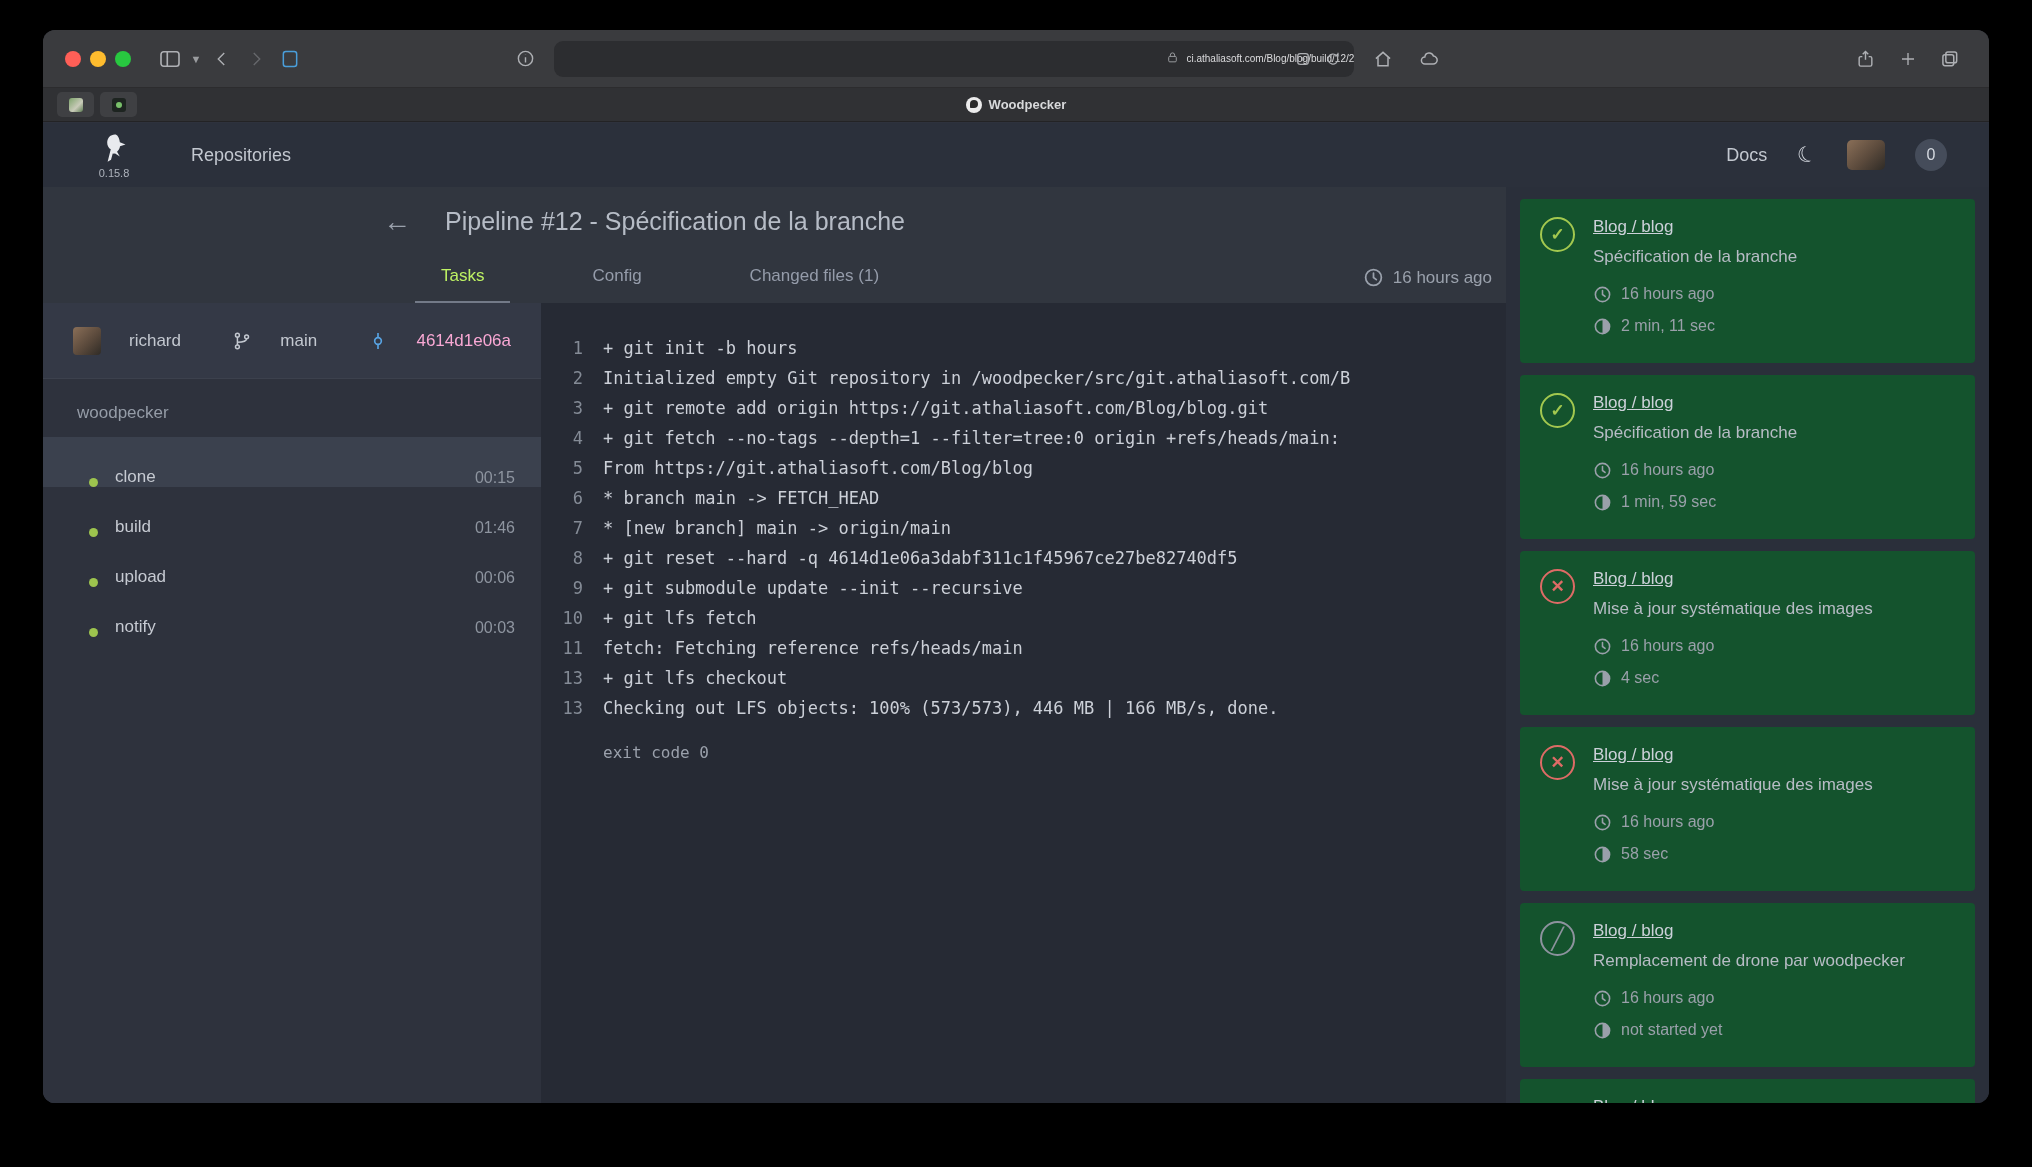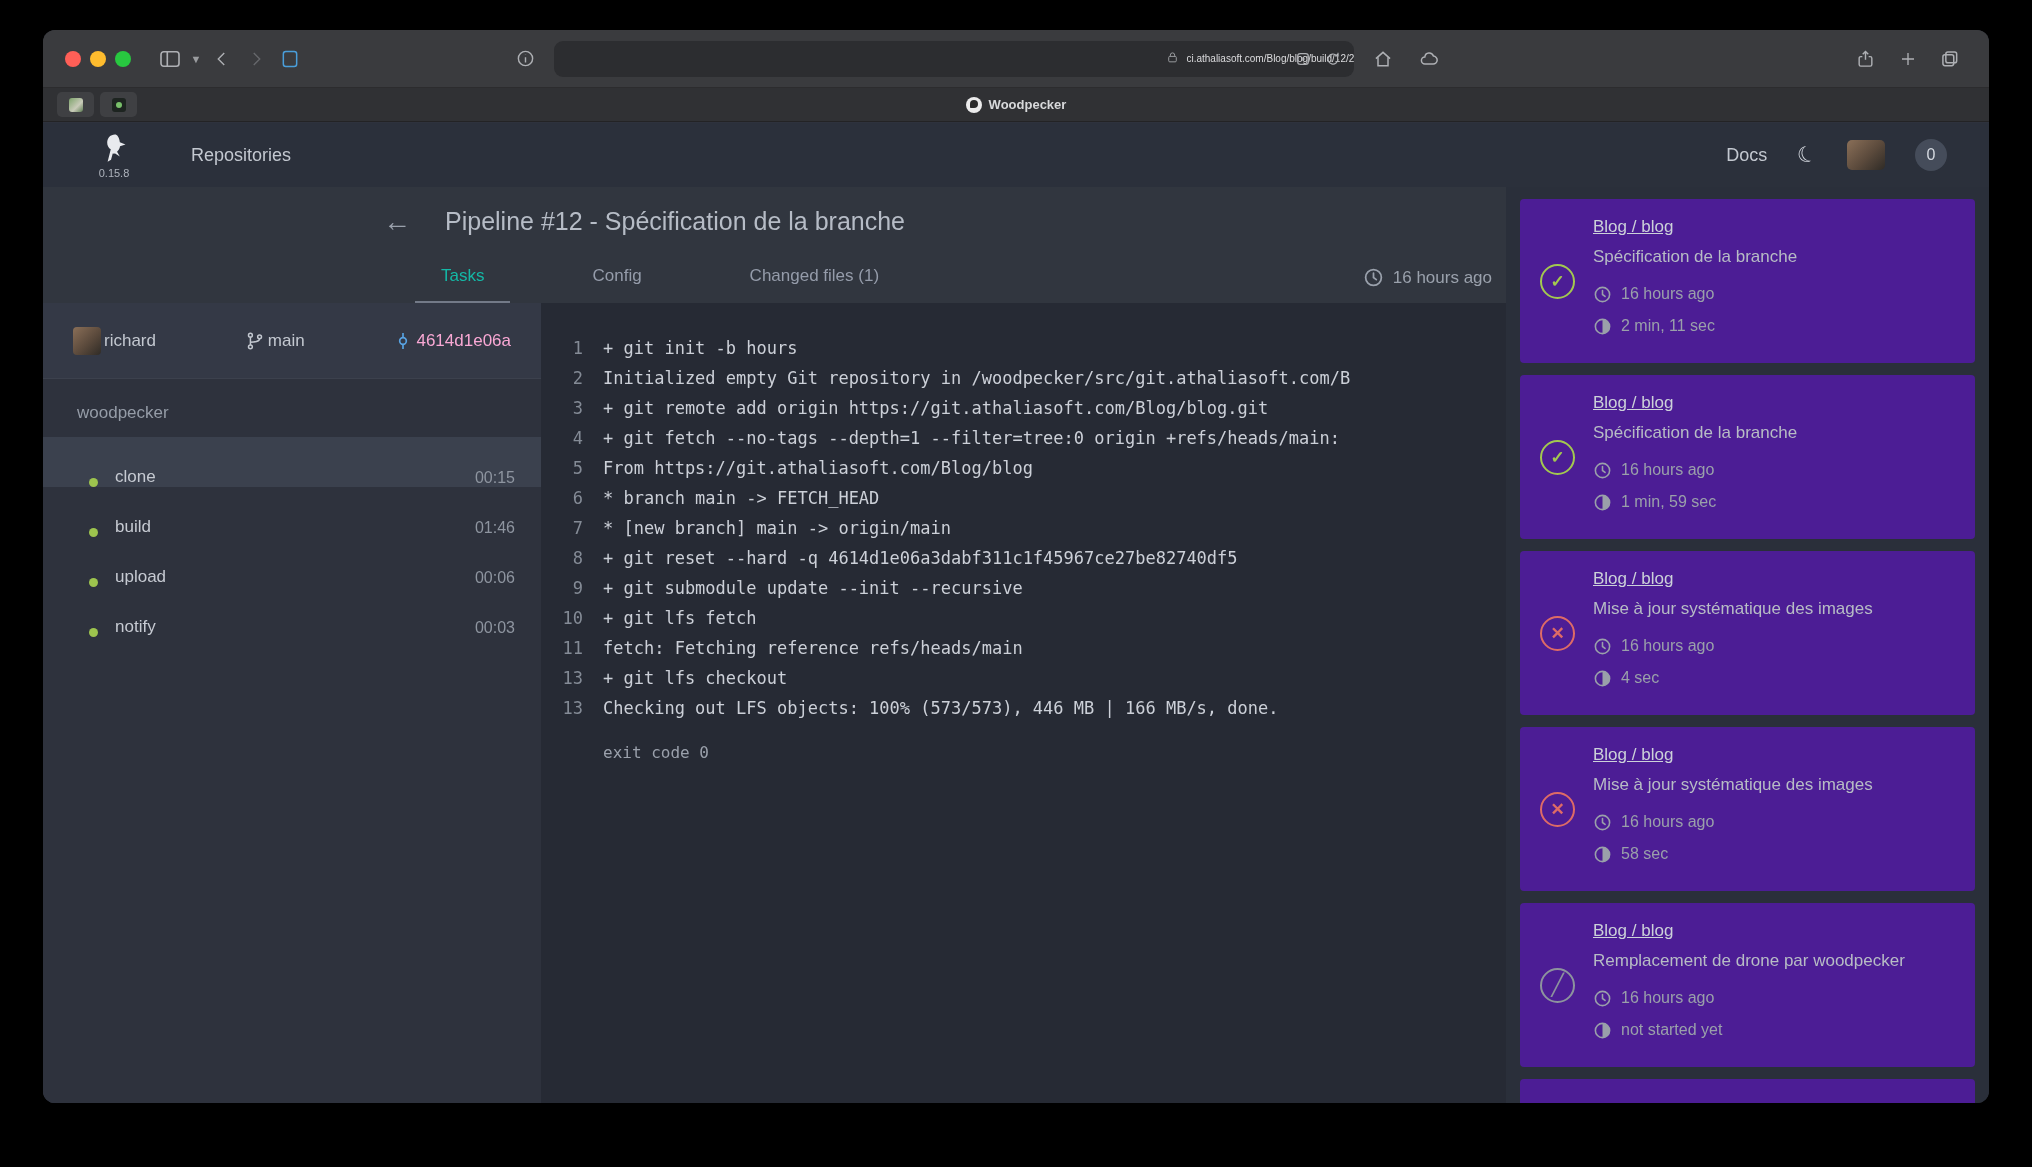--- a/index.html
+++ b/index.html
@@ -63,30 +63,30 @@
 
   .appbody { flex:1; display:flex; min-height:0; }
   .main-col { flex:1; display:flex; flex-direction:column; min-width:0; background:#31363f; }
 
   .pheader { flex:none; padding-top:20px; position:relative; }
   .title-row { display:flex; align-items:center; gap:34px; padding-left:340px; }
   .backbtn { font-size:28px; color:#9aa1ac; line-height:1; }
   .ptitle { font-size:25px; color:#b6bcc6; }
   .tabs-row { display:flex; align-items:flex-end; gap:56px; padding-left:372px; margin-top:30px; }
   .ptab-item { font-size:17px; color:#959caa; padding:0 26px 15px; border-bottom:2px solid transparent; }
-  .ptab-item.active { color:#14b8a6; border-bottom-color:#737a88; }
+  .ptab-item.active { color:#bef264; border-bottom-color:#737a88; }
   .timeago { margin-left:auto; margin-right:14px; display:flex; align-items:center; gap:9px;
              color:#9aa1ac; font-size:17px; padding-bottom:15px; }
   .timeago svg { width:21px; height:21px; }
 
   .content-row { flex:1; display:flex; min-height:0; }
   .left-panel { width:498px; flex:none; background:#2e323d; display:flex; flex-direction:column; }
   .meta-row { height:76px; background:#343946; display:flex; align-items:center;
               padding:0 30px; justify-content:space-between; border-bottom:1px solid #3c414d; }
-  .meta-group { display:flex; align-items:center; gap:3px; font-size:17px; color:#c3c8d0;text-align:center; }
+  .meta-group { display:flex; align-items:center; gap:28px; font-size:17px; color:#c3c8d0;text-align:center; }
   .meta-avatar { width:28px; height:28px; border-radius:4px;
                  background:linear-gradient(135deg,#8a6f58,#5b4a3c 55%,#2f2b26); }
   .meta-group svg { width:20px; height:20px; }
   .commit-link { color:#f9a8d4; font-size:17px; }
   .workflow { padding:24px 34px 14px; font-size:17px; color:#959ca7; }
   .step-row { height:50px; display:flex; align-items:flex-end; padding:0 26px 0 46px; gap:17px; }
   .step-row.active { background:#3b414e; }
   .step-dot { width:9px; height:9px; border-radius:50%; background:#9dc44e; flex:none; }
   .step-name { font-size:17px; color:#c6cad2; }
   .step-time { margin-left:auto; font-size:16px; color:#8e95a0; }
@@ -94,22 +94,22 @@
   .log-panel { flex:1; background:#262a34; padding:30px 0 0 14px; overflow:hidden;
                font-family:"DejaVu Sans Mono", monospace; }
   .log-line { display:flex; line-height:30px; font-size:17px; white-space:pre; }
   .log-num { width:28px; text-align:right; color:#848b96; flex:none; margin-right:20px; }
   .log-text { color:#ccd0d8; }
   .exit-code { margin-top:20px; padding-left:48px; color:#9aa0ab; font-size:16px; }
 
   
   .feed { width:483px; flex:none; background:#2a2f3a; padding:12px 14px;
           display:flex; flex-direction:column; gap:12px; overflow:hidden; }
-  .feed-item { background:#4c1d95; border-radius:4px; padding:18px 20px; display:flex;
-               align-items:center; gap:18px; flex:none; }
+  .feed-item { background:#14532d; border-radius:4px; padding:18px 20px; display:flex;
+               align-items:flex-start; gap:18px; flex:none; }
   .status-icon { width:35px; height:35px; border:2.5px solid; border-radius:50%; flex:none;
                  display:flex; align-items:center; justify-content:center;
                  font-size:17px; font-weight:bold; }
   .status-icon.success { border-color:#a3c84f; color:#a3c84f; }
   .status-icon.success::before { content:"✓"; }
   .status-icon.failure { border-color:#de6b66; color:#de6b66; }
   .status-icon.failure::before { content:"✕"; }
   .status-icon.pending { border-color:#8d939e; color:#8d939e; }
   .status-icon.pending::before { content:"╱"; font-weight:normal; font-size:21px; }
   .status-icon.none { border-color:transparent; }

